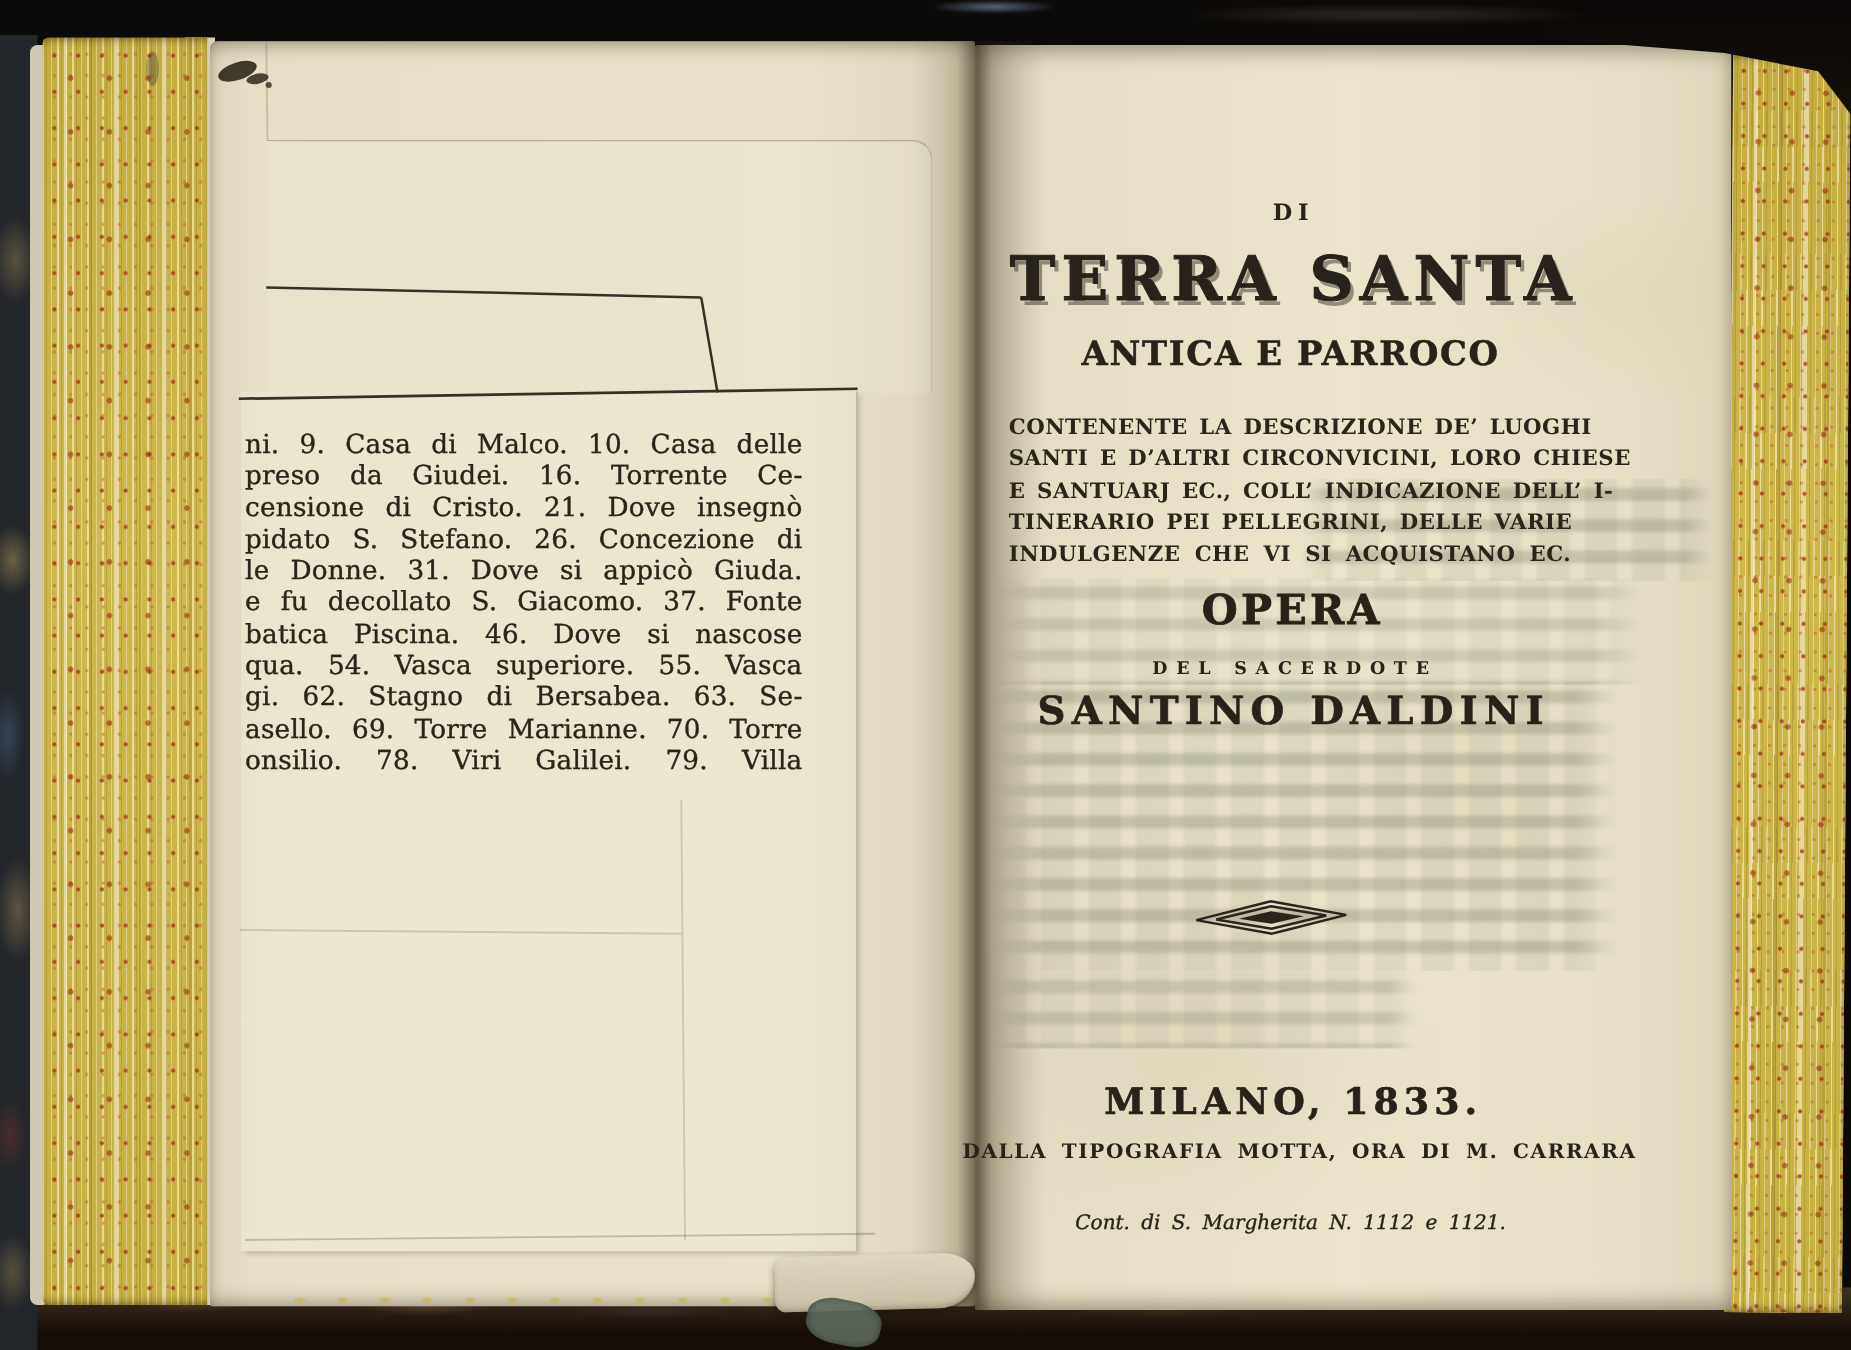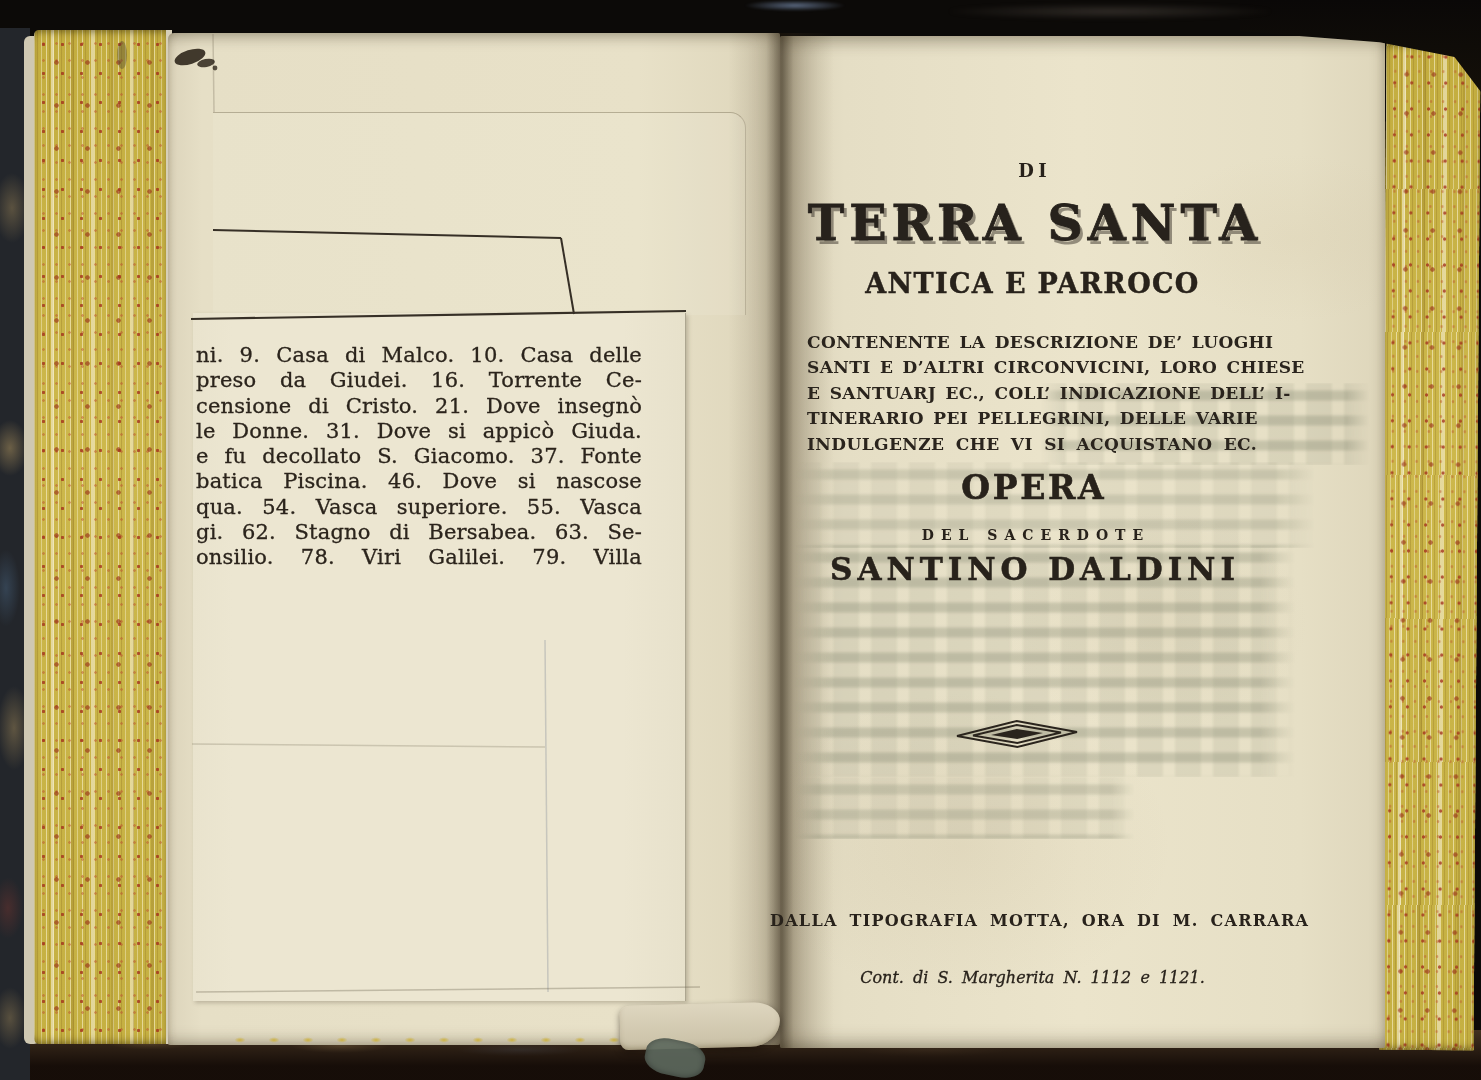--- a/index.html
+++ b/index.html
@@ -193,25 +193,27 @@
   <div class="page-right"></div>
   <div class="gutter"></div>
 
   <div class="sheet-top"></div>
   <div class="bleed-left"></div>
   <div class="fragment">
     <div class="legend">
       <span class="legend-line">ni. 9. Casa di Malco. 10. Casa delle</span>
       <span class="legend-line">preso da Giudei. 16. Torrente Ce-</span>
       <span class="legend-line">censione di Cristo. 21. Dove insegnò</span>
+      <span class="legend-line">pidato S. Stefano. 26. Concezione di</span>
       <span class="legend-line">le Donne. 31. Dove si appicò Giuda.</span>
       <span class="legend-line">e fu decollato S. Giacomo. 37. Fonte</span>
       <span class="legend-line">batica Piscina. 46. Dove si nascose</span>
       <span class="legend-line">qua. 54. Vasca superiore. 55. Vasca</span>
       <span class="legend-line">gi. 62. Stagno di Bersabea. 63. Se-</span>
+      <span class="legend-line">asello. 69. Torre Marianne. 70. Torre</span>
       <span class="legend-line">onsilio. 78. Viri Galilei. 79. Villa</span>
     </div>
   </div>
   <div class="drips"></div>
 
   <div class="ghost ghost-a"></div>
   <div class="ghost ghost-b"></div>
   <div class="ghost ghost-c"></div>
   <div class="ghost ghost-d"></div>
 
@@ -228,20 +230,21 @@
   <div class="rp t-opera">OPERA</div>
   <div class="rp t-sac">DEL SACERDOTE</div>
   <div class="rp t-author">SANTINO DALDINI</div>
 
   <svg class="ornament" viewBox="0 0 124 28">
     <polygon points="62,1 122,14 62,27 2,14" fill="none" stroke="#2a241d" stroke-width="2"></polygon>
     <polygon points="62,5 106,14 62,23 18,14" fill="none" stroke="#2a241d" stroke-width="2"></polygon>
     <polygon points="62,9 88,14 62,19 36,14" fill="#2a241d"></polygon>
   </svg>
 
+  <div class="rp t-city">MILANO, 1833.</div>
   <div class="rp t-pub">DALLA TIPOGRAFIA MOTTA, ORA DI M. CARRARA</div>
   <div class="rp t-addr">Cont. di S. Margherita N. 1112 e 1121.</div>
 
   <svg class="lines-svg" viewBox="0 0 1481 1080">
     <line x1="213" y1="230" x2="561" y2="238" stroke="#362f26" stroke-width="2"></line>
     <line x1="561" y1="238" x2="574" y2="314" stroke="#362f26" stroke-width="2"></line>
     <line x1="191" y1="319" x2="686" y2="311" stroke="#362f26" stroke-width="2.2"></line>
     <line x1="213" y1="34" x2="214" y2="112" stroke="rgba(120,110,90,.30)" stroke-width="1.5"></line>
     <line x1="545" y1="640" x2="548" y2="992" stroke="rgba(120,130,145,.32)" stroke-width="1.5"></line>
     <line x1="192" y1="744" x2="545" y2="747" stroke="rgba(120,110,90,.28)" stroke-width="1.5"></line>

